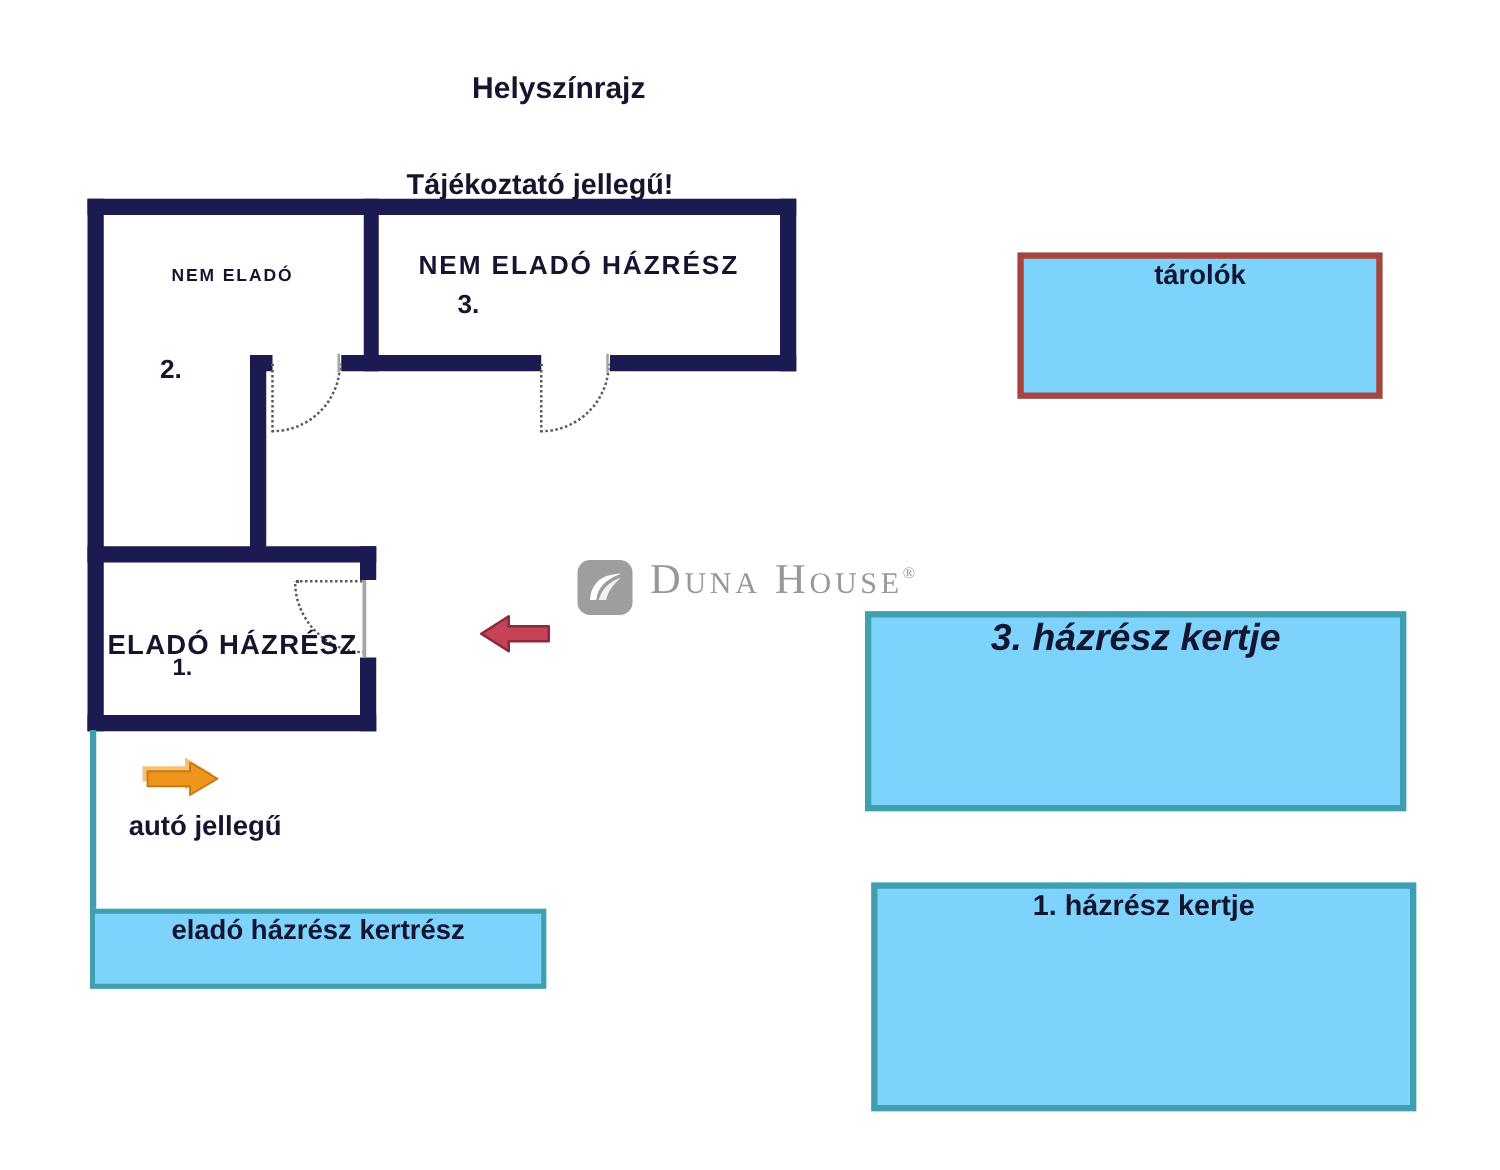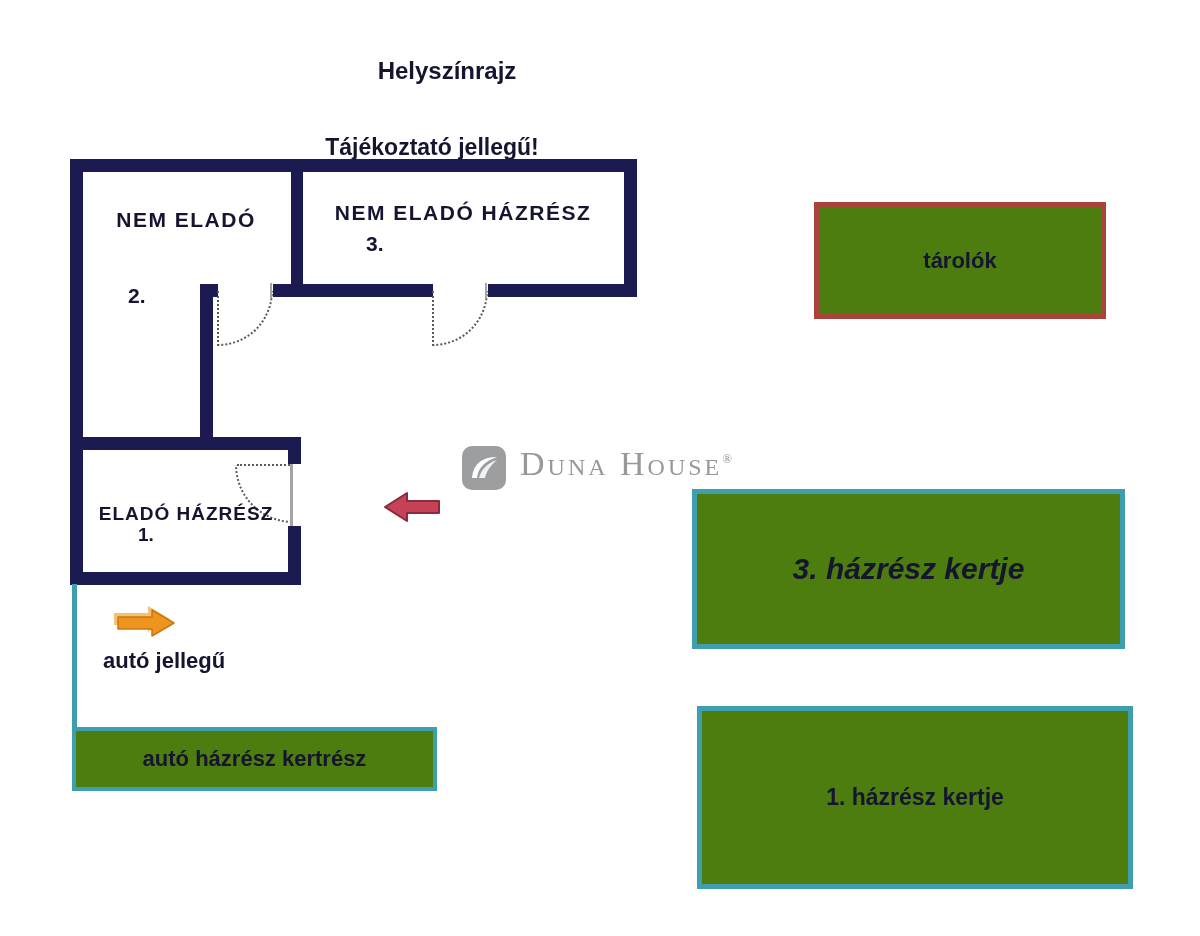--- a/index.html
+++ b/index.html
@@ -5,34 +5,34 @@
   html,body{margin:0;padding:0;background:#fff;}
   #stage{
     position:relative;width:1200px;height:936px;background:#ffffff;overflow:hidden;
     font-family:"Liberation Sans",sans-serif;color:#15152f;
   }
   .abs{position:absolute;}
   .wall{position:absolute;background:#1b1b52;}
   .lbl{position:absolute;font-weight:bold;color:#15152f;}
   .center{text-align:center;}
   .outline-box{
-    position:absolute;box-sizing:border-box;display:flex;align-items:center;justify-content:center;
-    font-weight:bold;color:#15152f;background:#4d7c0f;
+    position:absolute;box-sizing:border-box;display:flex;justify-content:center;
+    font-weight:bold;color:#15152f;background:#7dd3fc;
   }
   .teal-border{border:5px solid #3f9fae;}
   .brick-border{border:5px solid #a8443c;}
   .kert-border{border:4px solid #3f9fae;}
   .teal-line{position:absolute;background:#3f9fae;}
   .arc{position:absolute;border:2px dotted #5a5a5a;border-radius:50%;box-sizing:border-box;background:transparent;}
   .arc-br{clip-path:inset(50% 0 0 50%);}   
   .arc-bl{clip-path:inset(50% 50% 0 0);}   
   .leaf-v{position:absolute;width:0;border-left:2px dotted #5a5a5a;}
   .leaf-h{position:absolute;height:0;border-top:2px dotted #5a5a5a;}
   .jamb{position:absolute;background:#a5a5a5;}
-  .wm{position:absolute;display:flex;align-items:center;gap:14px;}
+  .wm{position:absolute;display:flex;align-items:flex-end;gap:14px;}
   .wm-badge{width:44px;height:44px;background:#9c9ea0;border-radius:10px;display:flex;align-items:center;justify-content:center;}
   .wm-text{
     font-family:"Liberation Serif",serif;font-variant:small-caps;font-size:34px;
     color:#98989b;letter-spacing:3px;white-space:nowrap;line-height:44px;
   }
   .wm-reg{font-size:13px;color:#98989b;font-family:"Liberation Serif",serif;position:relative;top:-12px;letter-spacing:0;}
 </style>
 </head>
 <body>
 
@@ -62,49 +62,49 @@
   <div class="jamb" style="left:270px;top:283px;width:2px;height:15px;"></div>
 
   <div class="arc arc-br" style="left:378px;top:236px;width:110px;height:110px;"></div>
   <div class="leaf-v" style="left:432px;top:291px;height:55px;"></div>
   <div class="jamb" style="left:485px;top:283px;width:2px;height:15px;"></div>
 
   <div class="arc arc-bl" style="left:235px;top:407px;width:116px;height:116px;"></div>
   <div class="leaf-h" style="left:237px;top:464px;width:56px;"></div>
   <div class="jamb" style="left:290px;top:464px;width:3px;height:62px;"></div>
 
-  <div class="lbl center" style="left:82px;top:201px;width:208px;font-size:21px;line-height:38px;letter-spacing:1.5px;">
+  <div class="lbl center" style="left:82px;top:201px;width:208px;font-size:14px;line-height:38px;letter-spacing:1.5px;">
     <div>NEM ELADÓ</div>
   </div>
   <div class="lbl" style="left:128px;top:284px;font-size:21px;">2.</div>
 
   <div class="lbl center" style="left:302px;top:201px;width:322px;font-size:21px;letter-spacing:1.5px;">NEM ELADÓ HÁZRÉSZ</div>
   <div class="lbl" style="left:366px;top:232px;font-size:21px;">3.</div>
 
-  <div class="lbl center" style="left:84px;top:503px;width:204px;font-size:19px;letter-spacing:1px;">ELADÓ HÁZRÉSZ</div>
+  <div class="lbl center" style="left:84px;top:503px;width:204px;font-size:22px;letter-spacing:1px;">ELADÓ HÁZRÉSZ</div>
   <div class="lbl" style="left:138px;top:524px;font-size:19px;">1.</div>
 
   <div class="abs" style="left:383px;top:491px;">
     <svg width="58" height="33" viewBox="0 0 58 33">
       <polygon points="2,16 24,2 24,10 56,10 56,22 24,22 24,30" fill="#c64257" stroke="#8b2a3a" stroke-width="2" stroke-linejoin="round"></polygon>
     </svg>
   </div>
 
   <div class="abs" style="left:110px;top:604px;">
     <svg width="66" height="38" viewBox="0 0 66 38">
       <polygon points="60,15 38,2 38,9 4,9 4,21 38,21 38,28" fill="#f6c173"></polygon>
       <polygon points="64,19 42,6 42,13 8,13 8,25 42,25 42,32" fill="#ee951d" stroke="#c97713" stroke-width="1.5" stroke-linejoin="round"></polygon>
     </svg>
   </div>
 
   <div class="lbl" style="left:103px;top:648px;font-size:22px;">autó jellegű</div>
 
   <div class="teal-line" style="left:72px;top:584px;width:5px;height:150px;"></div>
   <div class="outline-box kert-border" style="left:72px;top:727px;width:365px;height:64px;font-size:22px;">
-    <span>autó házrész kertrész</span>
+    <span>eladó házrész kertrész</span>
   </div>
 
   <div class="outline-box brick-border" style="left:814px;top:202px;width:292px;height:117px;font-size:22px;">
     <span>tárolók</span>
   </div>
 
   <div class="outline-box teal-border" style="left:692px;top:489px;width:433px;height:160px;font-size:30px;font-style:italic;">
     <span>3. házrész kertje</span>
   </div>
 

